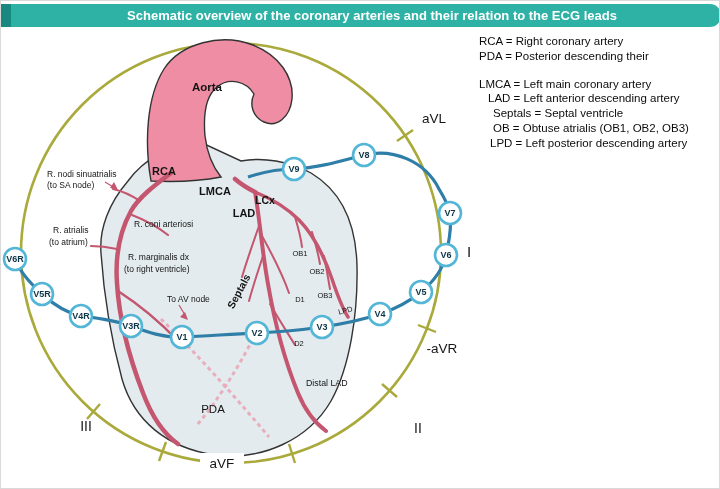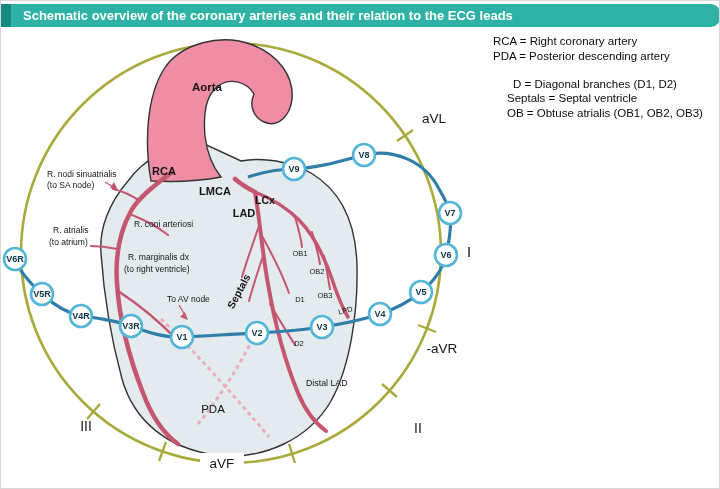--- a/index.html
+++ b/index.html
@@ -6,22 +6,22 @@
     --header_teal:#2fb2a6; --header_dark:#17897e; --olive:#a9aa3b;
     --curve_blue:#2e7ea8; --lead_ring:#54b6d7; --lead_text:#0e3648;
     --artery:#c4566f; --artery_light:#e8aebc; --aorta_fill:#ee8da3; --heart_fill:#e3ebee;
   }
   html,body{margin:0;padding:0;}
   .frame{position:relative;width:720px;height:489px;background:#fff;overflow:hidden;
          font-family:"Liberation Sans",sans-serif;border:1px solid #d9d9d9;box-sizing:border-box;}
   .header{position:absolute;top:3px;left:0;width:720px;height:23px;display:flex;z-index:6;}
   .header-accent{width:10px;height:23px;background:var(--header_dark);}
   .header-main{flex:1;background:var(--header_teal);border-radius:0 11px 11px 0;color:#fff;
-               font-size:13px;font-weight:700;line-height:23px;padding-left:12px;white-space:nowrap;}
-  .legend{position:absolute;left:492px;top:33px;z-index:5;}
+               font-size:13px;font-weight:700;line-height:23px;padding-left:12px;white-space:nowrap;text-align:center;}
+  .legend{position:absolute;left:478px;top:33px;z-index:5;}
   .lg-line{font-size:11.5px;line-height:14.8px;color:#0c0c0c;white-space:nowrap;}
   .lg-gap{height:13px;}
   svg{position:absolute;left:0;top:0;z-index:1;}
   svg text{font-family:"Liberation Sans",sans-serif;}
   .leadc{fill:#fff;stroke:var(--lead_ring);stroke-width:2.6px;}
   .leadt{font-size:9px;font-weight:700;fill:var(--lead_text);text-anchor:middle;}
   .lbl{fill:#141414;}
   .limb{fill:#161616;text-anchor:middle;}
   .vessel{fill:none;stroke:var(--artery);stroke-linecap:round;}
 </style>
@@ -32,25 +32,27 @@
 
   <div class="header">
     <div class="header-accent"></div>
     <div class="header-main">
       <span>Schematic overview of the coronary arteries and their relation to the ECG leads</span>
     </div>
   </div>
 
   <div class="legend">
     <div class="lg-line">RCA = Right coronary artery</div>
-    <div class="lg-line">PDA = Posterior descending artery</div>
+    <div class="lg-line">PDA = Posterior descending their</div>
     <div class="lg-gap"></div>
-    <div class="lg-line" style="padding-left:20px">D = Diagonal branches (D1, D2)</div>
+    <div class="lg-line">LMCA = Left main coronary artery</div>
+    <div class="lg-line" style="padding-left:9px">LAD = Left anterior descending artery</div>
     <div class="lg-line" style="padding-left:14px">Septals = Septal ventricle</div>
     <div class="lg-line" style="padding-left:14px">OB = Obtuse atrialis (OB1, OB2, OB3)</div>
+    <div class="lg-line" style="padding-left:11px">LPD = Left posterior descending artery</div>
   </div>
 
   <svg width="720" height="489" viewBox="0 0 720 489">
 
     <g style="stroke:var(--olive)">
       <circle cx="230" cy="252" r="210" fill="none" stroke-width="2.6"></circle>
       <line x1="396" y1="140" x2="412" y2="129" stroke-width="2.4"></line>
       <line x1="417" y1="324" x2="435" y2="331" stroke-width="2.4"></line>
       <line x1="381" y1="383" x2="396" y2="396" stroke-width="2.4"></line>
       <line x1="288" y1="443" x2="294" y2="462" stroke-width="2.4"></line>

